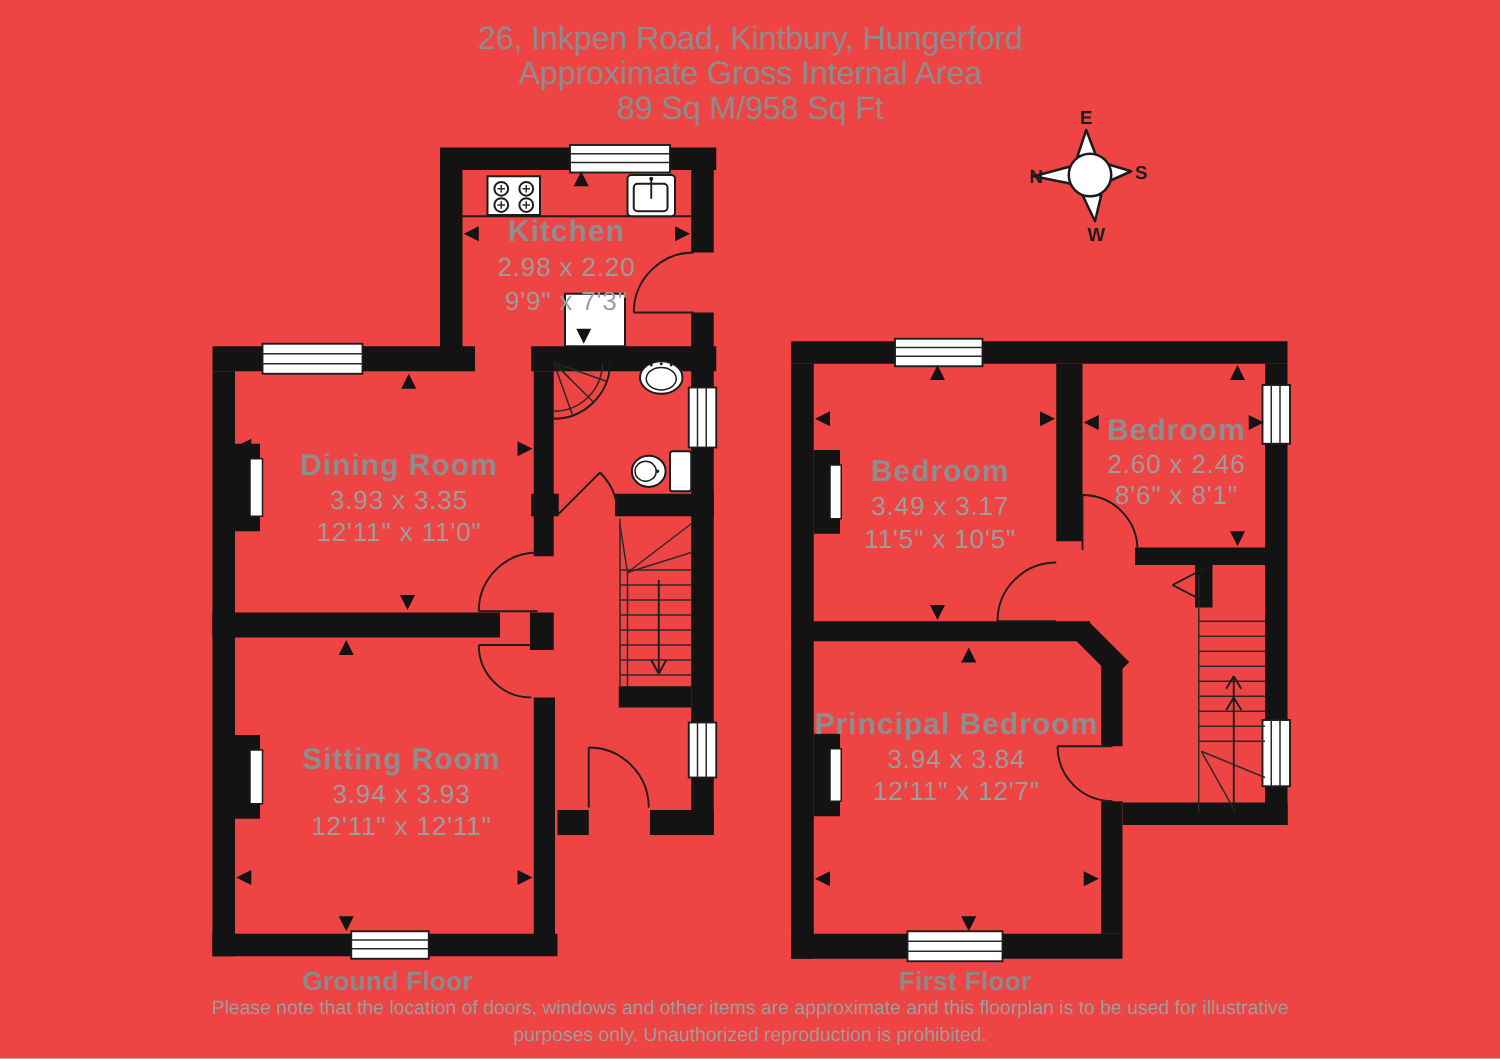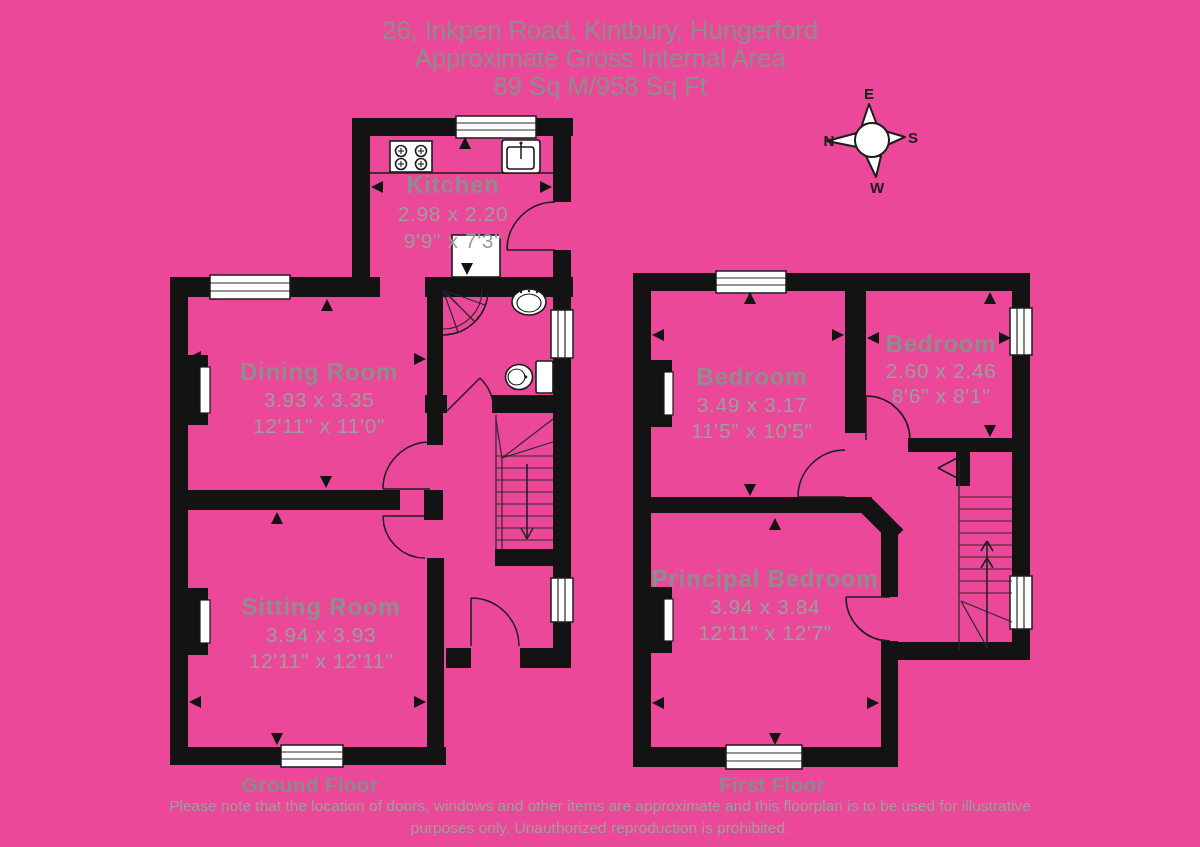--- a/index.html
+++ b/index.html
@@ -1,16 +1,16 @@
 <!DOCTYPE html>
 <html><head>
 <meta charset="utf-8">
 <style>
   html,body{margin:0;padding:0;background:#ffffff;}
-  .page{position:relative;width:1200px;height:847px;background:#ec4899;overflow:hidden;
+  .page{position:relative;width:1200px;height:847px;background:#ef4444;overflow:hidden;
         font-family:"Liberation Sans", sans-serif;}
   svg{display:block;}
   .wall{fill:#131313;stroke:none;}
   .thin{stroke:#1c1c1c;stroke-width:1.5;fill:none;}
   .hair{stroke:#2a2a2a;stroke-width:1.2;fill:none;}
   .fixture{fill:#ffffff;stroke:#1c1c1c;stroke-width:1.6;}
   .winrect{fill:#ffffff;stroke:#1c1c1c;stroke-width:1.5;}
   .arrow{fill:#131313;}
   .title-text{font-size:26px;fill:#8d8d8d;letter-spacing:-0.2px;}
   .room-name{font-size:24px;font-weight:bold;fill:#8e8e8e;letter-spacing:0.8px;}

